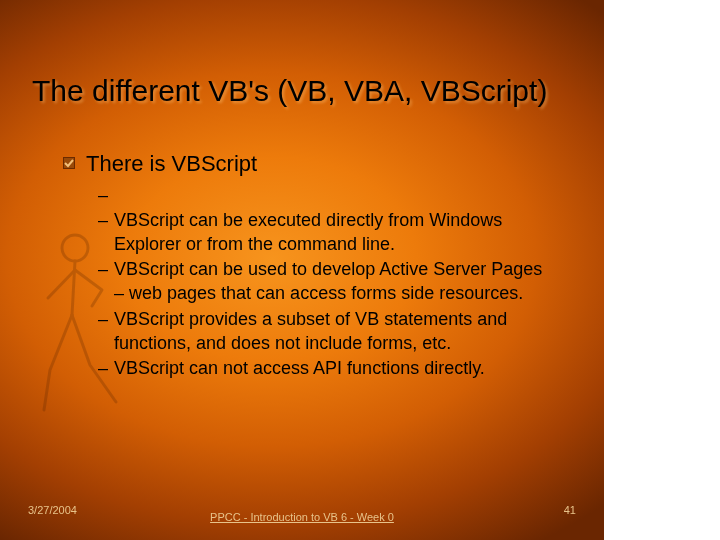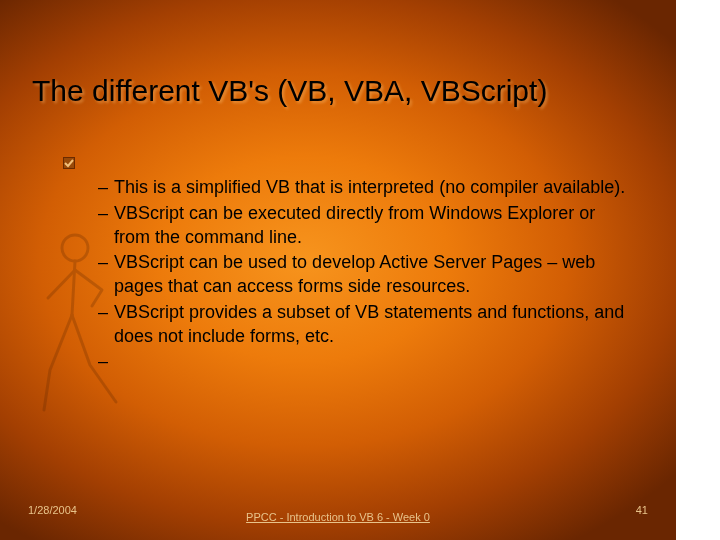--- a/index.html
+++ b/index.html
@@ -5,21 +5,21 @@
   html, body {
     margin: 0;
     padding: 0;
     width: 720px;
     height: 540px;
     overflow: hidden;
     font-family: Verdana, Geneva, sans-serif;
   }
   .slide {
     position: relative;
-    width: 676px;
+    width: 604px;
     height: 540px;
     background:
       radial-gradient(ellipse 480px 340px at 45% 48%,
         #f7941d 0%,
         #ed7b0b 30%,
         #d25e04 55%,
         #a33f02 78%,
         #6a2601 100%);
     color: #000;
     box-sizing: border-box;
@@ -146,46 +146,47 @@
 
   <div class="body">
     <div class="level1">
       <span class="bullet-icon">
         <svg viewBox="0 0 14 14" width="14" height="14">
           <rect x="1" y="1" width="12" height="12" fill="#6b2a00"></rect>
           <rect x="2" y="2" width="10" height="10" fill="#9a4a08"></rect>
           <path d="M3 7 L6 10 L11 4" fill="none" stroke="#f2c07a" stroke-width="2"></path>
         </svg>
       </span>
+      <span class="level1-text">There is VBScript</span>
     </div>
 
     <div class="sublist">
       <div class="subitem">
         <span class="dash">–</span>
-        <span class="subtext">This is a simplified VB that is interpreted (no compiler available).</span>
       </div>
       <div class="subitem">
         <span class="dash">–</span>
         <span class="subtext">VBScript can be executed directly from Windows Explorer or from the command line.</span>
       </div>
       <div class="subitem">
         <span class="dash">–</span>
         <span class="subtext">VBScript can be used to develop Active Server Pages – web pages that can access forms side resources.</span>
       </div>
       <div class="subitem">
         <span class="dash">–</span>
         <span class="subtext">VBScript provides a subset of VB statements and functions, and does not include forms, etc.</span>
       </div>
       <div class="subitem">
         <span class="dash">–</span>
+        <span class="subtext">VBScript can not access API functions directly.</span>
       </div>
     </div>
   </div>
 
   <div class="footer">
-    <div class="footer-left">1/28/2004</div>
+    <div class="footer-left">3/27/2004</div>
     <div class="footer-center">
       <div>PPCC - Introduction to VB 6 - Week 0</div>
     </div>
     <div class="footer-right">41</div>
   </div>
 
 </div>
 
 </body></html>

